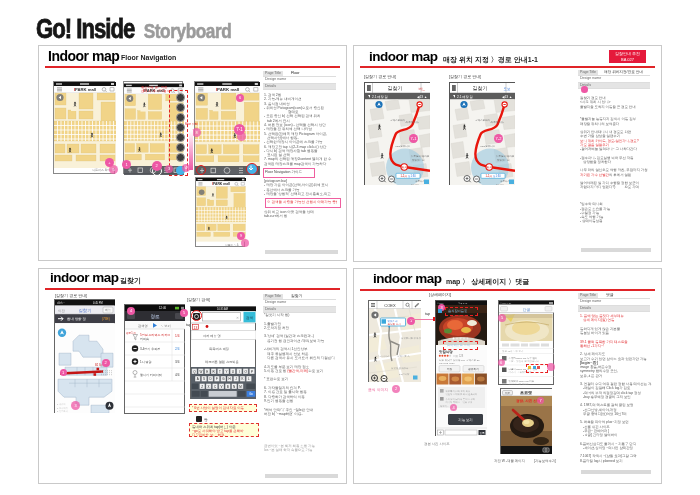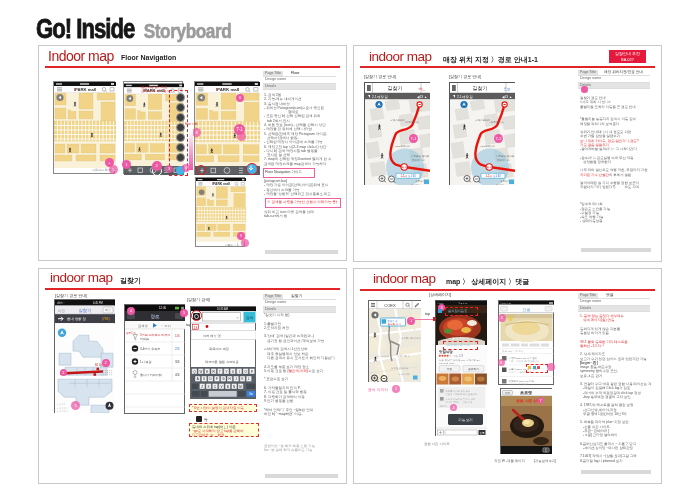--- a/index.html
+++ b/index.html
@@ -1,18 +1,18 @@
 <!DOCTYPE html>
 <html><head><meta charset="utf-8">
 <style>
 html,body{margin:0;padding:0}
 body{width:700px;height:495px;background:#fff;font-family:"Liberation Sans",sans-serif;position:relative;overflow:hidden}
 .a{position:absolute}
 .panel{position:absolute;border:1px solid #c9c9c9;background:#fff}
-.ttl{position:absolute;font-weight:normal;color:#b91c1c;letter-spacing:-0.5px}
+.ttl{position:absolute;font-weight:bold;color:#000000;letter-spacing:-0.5px}
 .sub{position:absolute;font-weight:bold;color:#222}
 .rline{position:absolute;height:2px;background:#e02428}
 .phone{position:absolute;border:1px solid #888;background:#fff;box-sizing:border-box}
 .pk{position:absolute;border-radius:50%;background:#ee58a5;color:#fff;font-size:4px;text-align:center}
 .pko{position:absolute;border-radius:50%;background:rgba(238,88,165,0.75);color:#fff;font-size:4px;text-align:center}
 .t{position:absolute;font-size:4px;line-height:4.6px;color:#555;white-space:nowrap;overflow:hidden}
 .tg{position:absolute;font-size:3.6px;line-height:4.2px;color:#777}
 .red{color:#e02428}
 .col{position:absolute;width:73px}
 .hrow{font-size:3.6px;color:#666;height:5.4px;line-height:5.4px;border-bottom:1px solid #ddd;position:relative}

